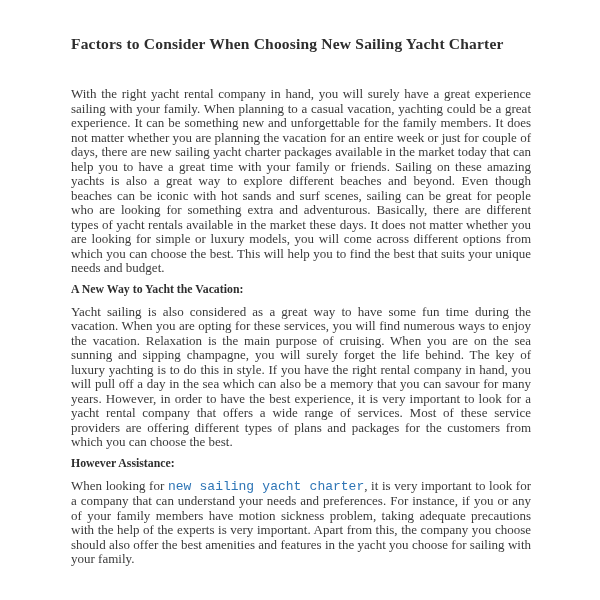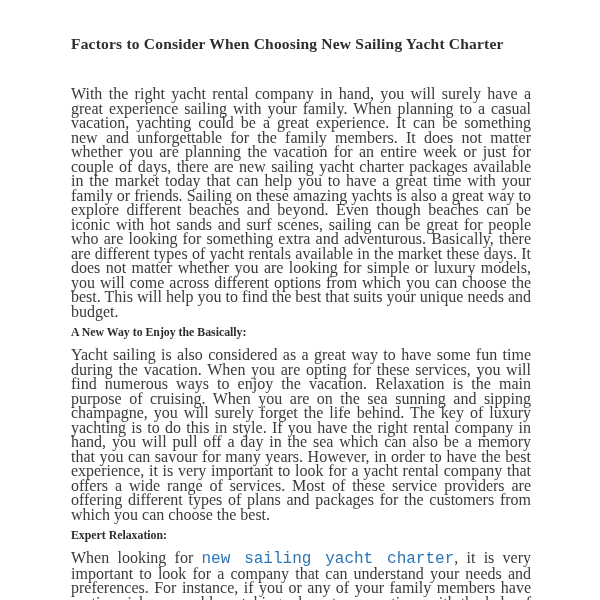--- a/index.html
+++ b/index.html
@@ -26,21 +26,21 @@
   .doc-title {
     font-family: "Liberation Serif", "DejaVu Serif", serif;
     font-size: 15.5px;
     font-weight: bold;
     line-height: 19px;
     color: var(--title);
     letter-spacing: 0.2px;
     margin: 0 0 34px 0;
   }
   .doc-paragraph {
-    font-size: 16px;
+    font-size: 13px;
     line-height: 14.5px;
     text-align: justify;
     margin: 0 0 6px 0;
     color: var(--text);
   }
   .doc-heading {
     font-size: 11.8px;
     font-weight: bold;
     line-height: 15px;
     color: var(--title);
@@ -55,21 +55,21 @@
 </style>
 </head>
 <body>
 
 <main class="page">
 
   <h1 class="doc-title">Factors to Consider When Choosing New Sailing Yacht Charter</h1>
 
   <p class="doc-paragraph">With the right yacht rental company in hand, you will surely have a great experience sailing with your family. When planning to a casual vacation, yachting could be a great experience. It can be something new and unforgettable for the family members. It does not matter whether you are planning the vacation for an entire week or just for couple of days, there are new sailing yacht charter packages available in the market today that can help you to have a great time with your family or friends. Sailing on these amazing yachts is also a great way to explore different beaches and beyond. Even though beaches can be iconic with hot sands and surf scenes, sailing can be great for people who are looking for something extra and adventurous. Basically, there are different types of yacht rentals available in the market these days. It does not matter whether you are looking for simple or luxury models, you will come across different options from which you can choose the best. This will help you to find the best that suits your unique needs and budget.</p>
 
-  <h2 class="doc-heading">A New Way to Enjoy the Basically:</h2>
+  <h2 class="doc-heading">A New Way to Yacht the Vacation:</h2>
 
   <p class="doc-paragraph">Yacht sailing is also considered as a great way to have some fun time during the vacation. When you are opting for these services, you will find numerous ways to enjoy the vacation. Relaxation is the main purpose of cruising. When you are on the sea sunning and sipping champagne, you will surely forget the life behind. The key of luxury yachting is to do this in style. If you have the right rental company in hand, you will pull off a day in the sea which can also be a memory that you can savour for many years. However, in order to have the best experience, it is very important to look for a yacht rental company that offers a wide range of services. Most of these service providers are offering different types of plans and packages for the customers from which you can choose the best.</p>
 
-  <h2 class="doc-heading">Expert Relaxation:</h2>
+  <h2 class="doc-heading">However Assistance:</h2>
 
   <p class="doc-paragraph"><span>When looking for </span><a class="doc-link">new sailing yacht charter</a><span>, it is very important to look for a company that can understand your needs and preferences. For instance, if you or any of your family members have motion sickness problem, taking adequate precautions with the help of the experts is very important. Apart from this, the company you choose should also offer the best amenities and features in the yacht you choose for sailing with your family.</span></p>
 
 </main>
 
 </body></html>

